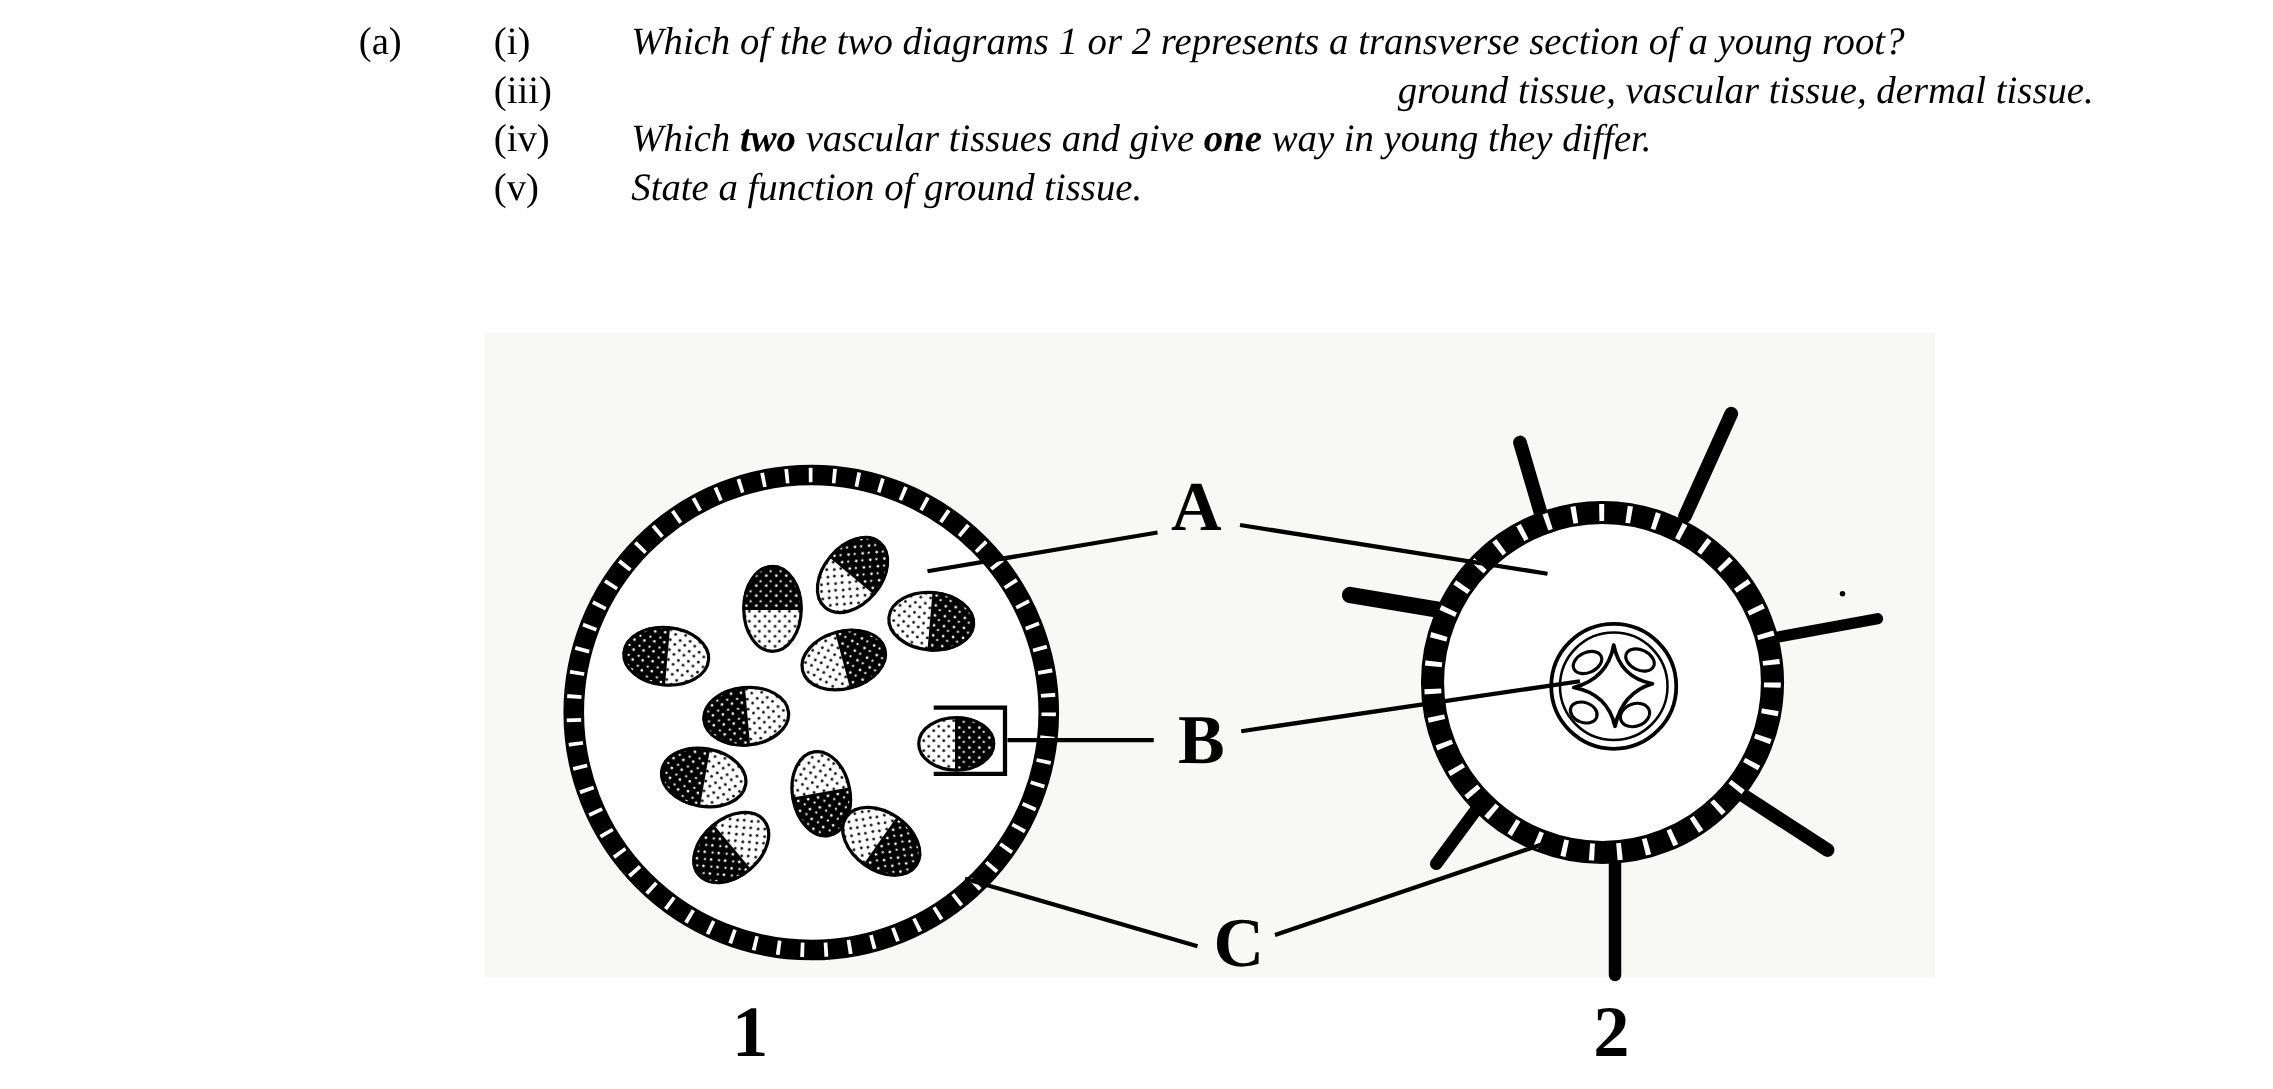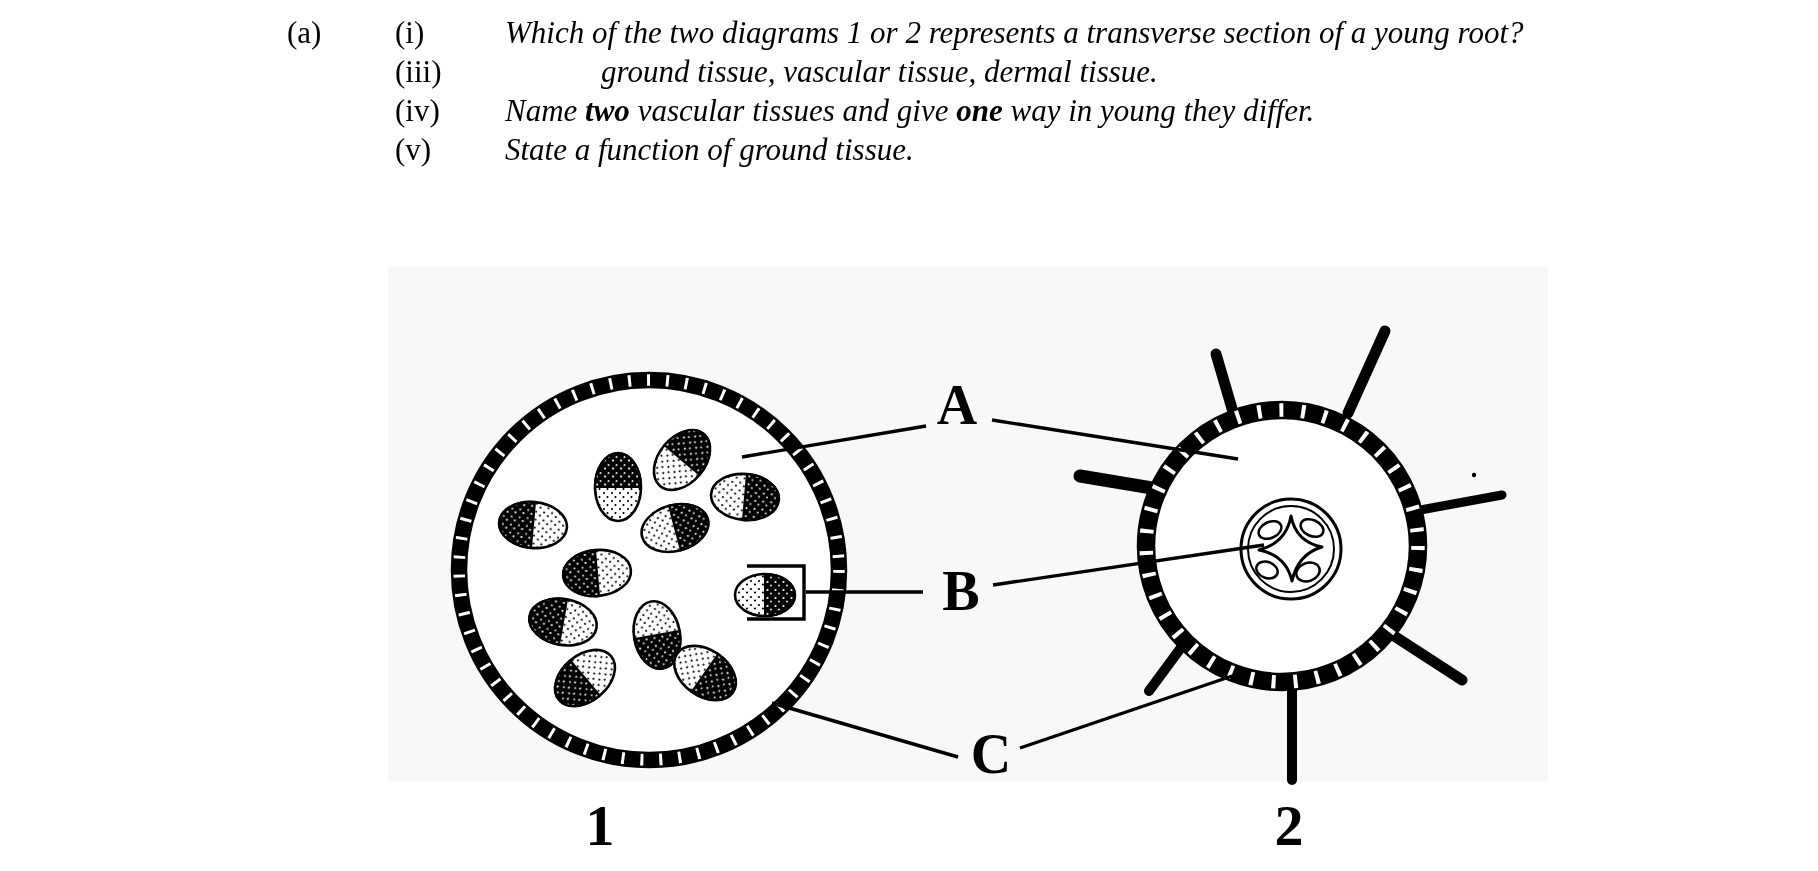--- a/index.html
+++ b/index.html
@@ -29,21 +29,21 @@
     width: 1280px;
   }
   .q-row {
     display: grid;
     grid-template-columns: 110px auto;
     font-size: 31px;
     line-height: 39px;
   }
   .q-num { white-space: nowrap; }
   .q-line { white-space: nowrap; font-style: italic; }
-  .q-line.indent { margin-left: 96px; }
+  .q-line.indent { margin-left: 64px; text-align: right; }
   svg.figure {
     position: absolute;
     left: 380px;
     top: 260px;
     width: 1180px;
     height: 600px;
   }
   svg .fig-label {
     font-family: "Liberation Serif", serif;
     font-weight: bold;
@@ -77,21 +77,21 @@
     <div class="q-row">
       <span class="q-num">(iii)</span>
       <div class="q-text">
         <div class="q-line indent"><span>ground tissue, vascular tissue, dermal tissue.</span></div>
       </div>
     </div>
 
     <div class="q-row">
       <span class="q-num">(iv)</span>
       <div class="q-text">
-        <div class="q-line"><span>Name </span><b>two</b><span> vascular tissues and give </span><b>one</b><span> way in young they differ.</span></div>
+        <div class="q-line"><span>Which </span><b>two</b><span> vascular tissues and give </span><b>one</b><span> way in young they differ.</span></div>
       </div>
     </div>
 
     <div class="q-row">
       <span class="q-num">(v)</span>
       <div class="q-text">
         <div class="q-line"><span>State a function of ground tissue.</span></div>
       </div>
     </div>
 

